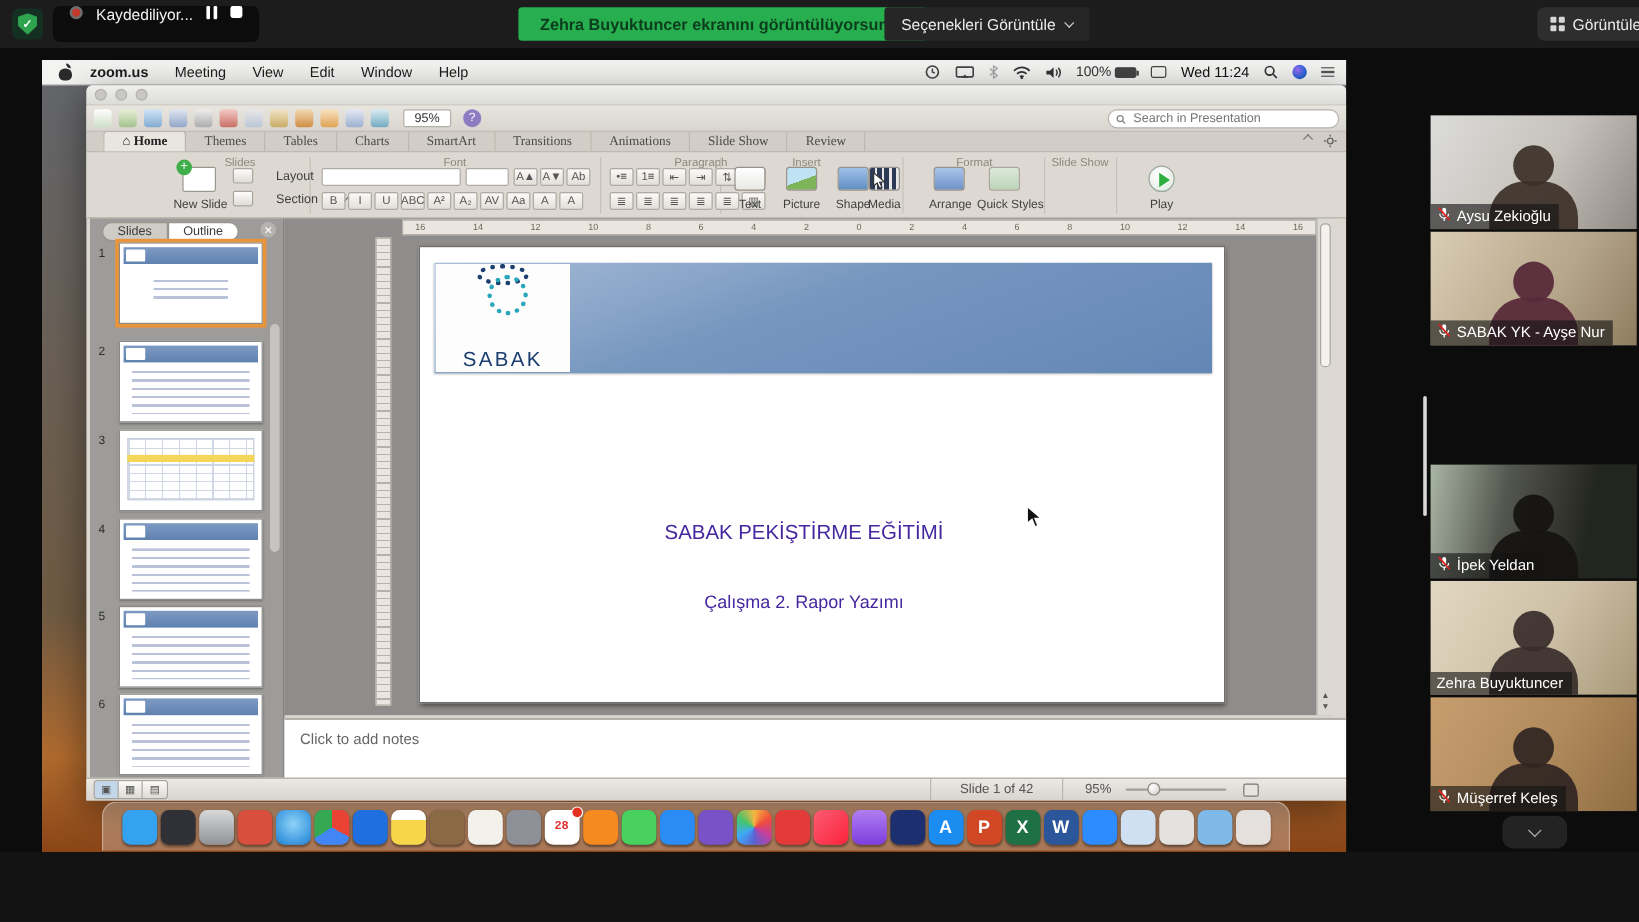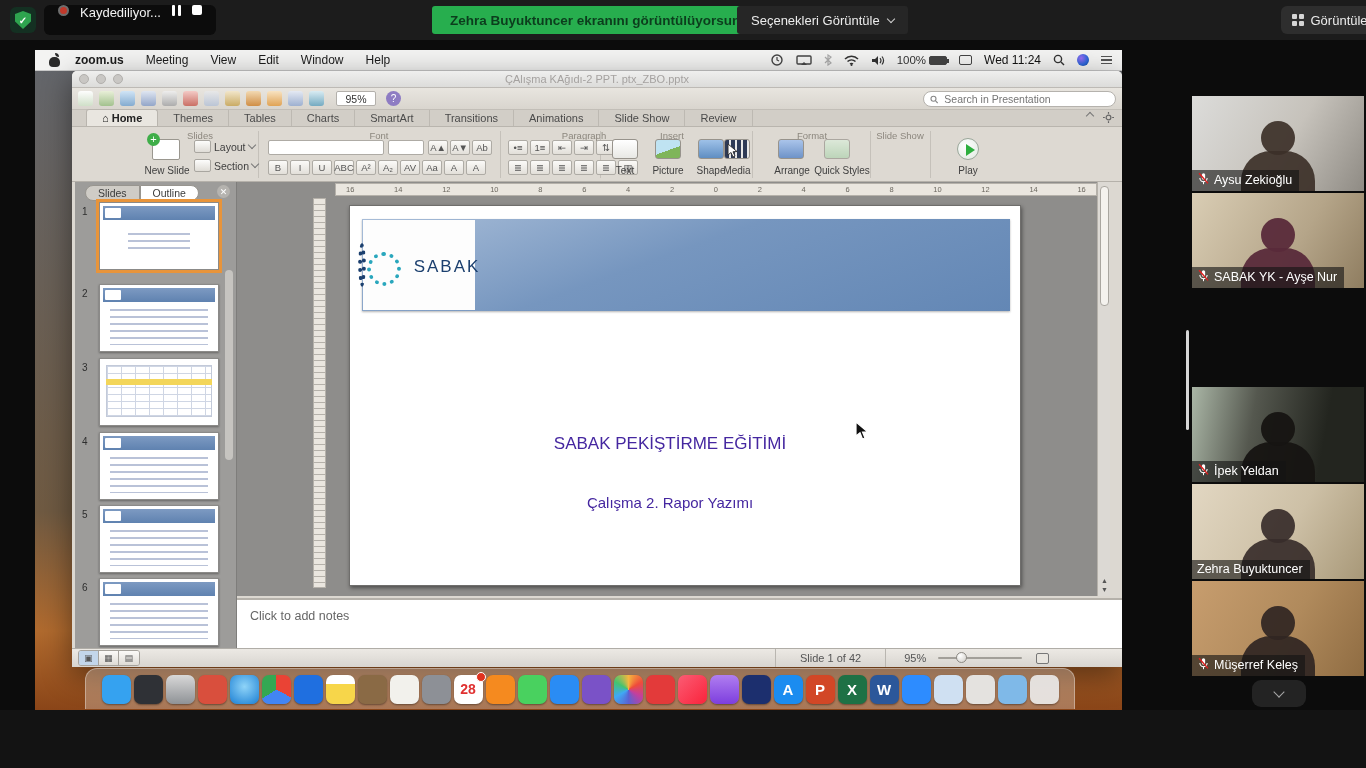--- a/index.html
+++ b/index.html
@@ -64,32 +64,32 @@
   .mini-ic{width:15px;height:15px;border-radius:3px;opacity:.95;}
   .zoom-box{width:40px;height:15px;background:#fff;border:1px solid #b3b0ab;border-radius:2px;
     font-size:10.5px;color:#333;display:flex;align-items:center;justify-content:center;margin-left:6px;}
   .help-ic{width:15px;height:15px;border-radius:50%;background:#8e7cc3;color:#fff;font-size:10px;
     display:flex;align-items:center;justify-content:center;margin-left:4px;}
   .ppt-search{position:absolute;right:6px;top:3px;width:193px;height:16px;background:#fff;border:1px solid #b5b2ad;
     border-radius:9px;display:flex;align-items:center;padding:0 6px;gap:4px;}
   .ppt-search input{border:none;outline:none;font-size:10.5px;color:#444;width:100%;background:transparent;
     font-family:"Liberation Sans",sans-serif;}
   .ppt-tabs{position:absolute;left:0;top:39px;width:100%;height:17px;background:#d2cec7;
-    display:flex;align-items:flex-end;padding-left:14px;border-bottom:1px solid #b9b5ae;}
+    display:flex;align-items:flex-end;padding-left:14px;border-bottom:1px solid #b9b5ae;font-family:Liberation Serif, serif;}
   .ppt-tabs span{font-size:11px;color:#4a4a4a;padding:2px 15px;border-right:1px solid #bdb9b2;}
   .ppt-tabs span:first-of-type{background:#e9e6e0;border:1px solid #b9b5ae;border-bottom:none;
     border-radius:3px 3px 0 0;font-weight:bold;color:#222;}
   .ppt-tabs span:first-of-type:before{content:"⌂ ";}
   .tabs-right{position:absolute;right:8px;top:41px;display:flex;gap:10px;align-items:center;}
 
   .ribbon{position:absolute;left:0;top:56px;width:100%;height:55px;background:#ddd9d2;border-bottom:1px solid #b5b1aa;}
   .rgroup-cap{position:absolute;top:3px;font-size:9.5px;color:#8c877e;transform:translateX(-50%);}
   .rsep{position:absolute;top:4px;width:1px;height:47px;background:#c5c1ba;}
   .rlabel{position:absolute;font-size:10px;color:#3f3f3f;transform:translateX(-50%);}
-  .small-btn{position:absolute;display:flex;align-items:center;gap:3px;font-size:10.5px;color:#3f3f3f;}
+  .small-btn{position:absolute;display:flex;align-items:center;gap:19px;font-size:10.5px;color:#3f3f3f;}
   .ic-box{width:17px;height:13px;background:linear-gradient(#fdfdfc,#dfdcd6);border:1px solid #a9a6a0;border-radius:2px;}
   .gbox{position:absolute;display:flex;gap:2px;}
   .gbox b{display:flex;align-items:center;justify-content:center;width:20px;height:15px;
     background:linear-gradient(#fbfaf8,#e2dfd9);border:1px solid #aeaba5;border-radius:2px;
     font-size:9.5px;color:#555;font-weight:normal;}
   .newslide-ic{position:absolute;left:80px;top:12px;width:28px;height:21px;background:#fff;border:1px solid #9a978f;
     border-radius:2px;}
   .newslide-ic:before{content:"+";position:absolute;left:-6px;top:-7px;width:13px;height:13px;border-radius:50%;
     background:#3fae49;color:#fff;font-size:11px;line-height:13px;text-align:center;}
   .ins-ic{position:absolute;width:26px;height:20px;border-radius:3px;border:1px solid #97938c;}
@@ -123,21 +123,21 @@
   .editor{position:absolute;left:165px;top:111px;width:873px;height:414px;background:#8e8d8b;}
   .hruler{position:absolute;left:98px;top:1px;width:762px;height:13px;background:#eae6df;border:1px solid #b5b1aa;
     display:flex;align-items:center;justify-content:space-between;padding:0 10px;font-size:7.5px;color:#6b675f;}
   .vruler{position:absolute;left:76px;top:16px;width:13px;height:390px;background:#eae6df;border:1px solid #b5b1aa;
     background-image:repeating-linear-gradient(180deg,transparent 0 5px,#b5b1aa 5px 6px);}
   .slide{position:absolute;left:112px;top:23px;width:672px;height:381px;background:#fff;
     border:1px solid #6f6e6c;box-shadow:1px 2px 4px rgba(0,0,0,.45);}
   .slide-banner{position:absolute;left:12px;top:13px;right:10px;height:92px;
     background:linear-gradient(160deg,#a8bdd8 0%,#7696bf 45%,#6387b5 100%);box-shadow:0 1px 2px rgba(0,0,0,.3);}
   .logo-panel{position:absolute;left:1px;top:1px;width:112px;height:90px;background:#fdfdfd;
-    display:flex;flex-direction:row;align-items:center;justify-content:center;gap:48px;}
+    display:flex;flex-direction:column;align-items:center;justify-content:center;gap:48px;}
   .logo-dots{width:44px;height:44px;border-radius:50%;border:4px dotted #1b3f6e;position:relative;}
   .logo-dots:before{content:"";position:absolute;left:5px;top:5px;width:26px;height:26px;border-radius:50%;
     border:4px dotted #2aa7bd;}
   .logo-text{font-size:17px;letter-spacing:2px;color:#1b3f6e;margin-top:4px;}
   .banner-title{position:absolute;left:120px;right:8px;top:12px;bottom:10px;display:flex;flex-direction:column;
     align-items:center;justify-content:center;gap:8px;color:#fff;font-weight:bold;font-size:15.5px;
     letter-spacing:.4px;text-align:center;text-shadow:0 1px 2px rgba(40,60,90,.55);}
   .slide-body1{position:absolute;left:0;right:30px;top:228px;text-align:center;color:#4527a0;font-size:17px;}
   .slide-body2{position:absolute;left:0;right:30px;top:288px;text-align:center;color:#4527a0;font-size:15px;}
   .edit-scroll{position:absolute;left:860px;top:0;width:13px;height:414px;background:#dcd9d4;border-left:1px solid #b5b1aa;}
@@ -283,21 +283,20 @@
             <i></i>
           </span>
       </div>
     </div>
 
     <div class="pptwin">
       <div class="ppt-title">
         <span class="tl"></span>
         <span class="tl"></span>
         <span class="tl"></span>
-        <span class="ppt-title-text">ÇAlışma KAğıdı-2 PPT. ptx_ZBO.pptx</span>
       </div>
 
       <div class="ppt-tools">
         <div style="display:flex;gap:6px;align-items:center">
 
         <span class="mini-ic" style="background: linear-gradient(rgb(255, 255, 255), rgb(207, 224, 200));"></span>
             <span class="mini-ic" style="background: linear-gradient(rgb(233, 240, 216), rgb(159, 192, 138));"></span>
             <span class="mini-ic" style="background: linear-gradient(rgb(207, 228, 247), rgb(127, 169, 208));"></span>
             <span class="mini-ic" style="background: linear-gradient(rgb(223, 230, 242), rgb(143, 163, 200));"></span>
             <span class="mini-ic" style="background: linear-gradient(rgb(238, 238, 238), rgb(170, 170, 170));"></span>
@@ -541,21 +540,21 @@
         <div class="dock-item" style="background: rgb(47, 49, 54);"></div>
         <div class="dock-item" style="background: linear-gradient(rgb(216, 216, 216), rgb(143, 146, 150));"></div>
         <div class="dock-item" style="background: rgb(217, 79, 61);"></div>
         <div class="dock-item" style="background: radial-gradient(circle at 50% 40%, rgb(143, 212, 248), rgb(27, 127, 212));"></div>
         <div class="dock-item" style="background: conic-gradient(rgb(234, 67, 53) 0deg, rgb(234, 67, 53) 33%, rgb(66, 133, 244) 33%, rgb(66, 133, 244) 66%, rgb(52, 168, 83) 66%, rgb(52, 168, 83) 100%);"></div>
         <div class="dock-item" style="background: rgb(31, 111, 224);"></div>
         <div class="dock-item" style="background: linear-gradient(rgb(255, 255, 255) 30%, rgb(247, 214, 74) 30%);"></div>
         <div class="dock-item" style="background: rgb(138, 106, 69);"></div>
         <div class="dock-item" style="background: rgb(242, 241, 236);"></div>
         <div class="dock-item" style="background: rgb(141, 144, 150);"></div>
-        <div class="dock-item" style="background: rgb(255, 255, 255); color: rgb(224, 49, 49); font-size: 14px;">28<span class="dock-badge"></span></div>
+        <div class="dock-item" style="background: rgb(255, 255, 255); color: rgb(224, 49, 49); font-size: 10px; font-family: Liberation Mono, monospace;">28<span class="dock-badge"></span></div>
         <div class="dock-item" style="background: rgb(245, 138, 31);"></div>
         <div class="dock-item" style="background: rgb(73, 209, 95);"></div>
         <div class="dock-item" style="background: rgb(42, 140, 244);"></div>
         <div class="dock-item" style="background: rgb(122, 82, 199);"></div>
         <div class="dock-item" style="background: conic-gradient(rgb(245, 182, 63), rgb(239, 76, 58), rgb(195, 63, 158), rgb(90, 98, 211), rgb(63, 169, 245), rgb(67, 196, 111), rgb(245, 182, 63));"></div>
         <div class="dock-item" style="background: rgb(227, 58, 58);"></div>
         <div class="dock-item" style="background: linear-gradient(135deg, rgb(251, 92, 116), rgb(250, 35, 59));"></div>
         <div class="dock-item" style="background: linear-gradient(rgb(176, 126, 240), rgb(125, 62, 222));"></div>
         <div class="dock-item" style="background: rgb(28, 47, 110);"></div>
         <div class="dock-item" style="background: rgb(27, 140, 240);">A</div>

